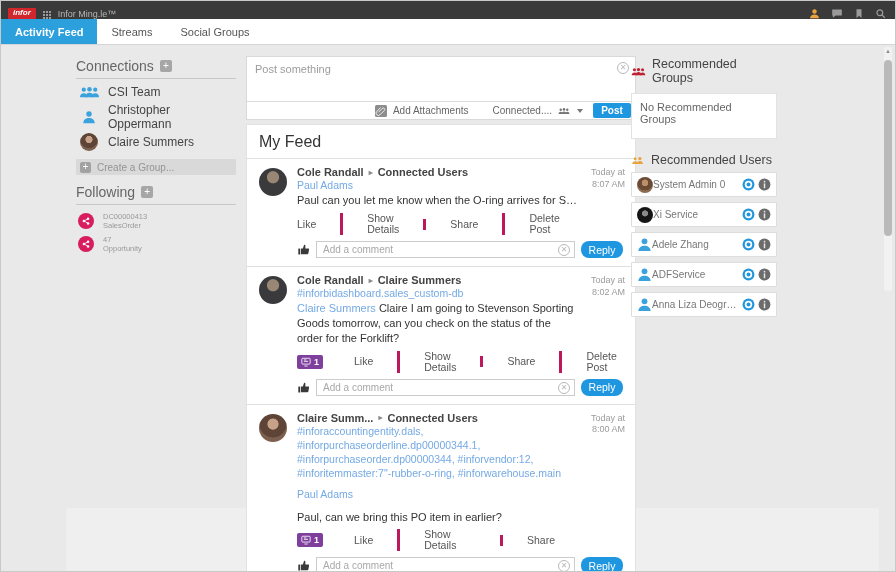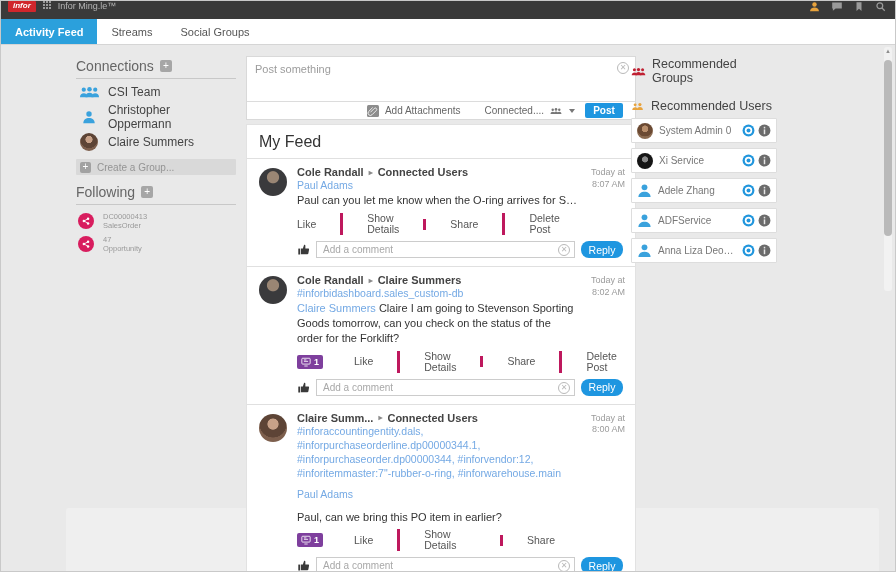--- a/index.html
+++ b/index.html
@@ -1,20 +1,20 @@
 <!DOCTYPE html>
 <html><head>
 <meta charset="utf-8">
 <style>
 *{margin:0;padding:0;box-sizing:border-box}
 html,body{width:896px;height:572px;overflow:hidden}
 body{font-family:"Liberation Sans",sans-serif;background:#e9e9e9;position:relative;border:1px solid #c9c9c9}
 svg{display:block}
 
-.topbar{position:absolute;top:0;left:0;right:0;height:18px;background:#3a3a3a;display:flex;align-items:flex-start;padding:0 7px;gap:7px;z-index:5}
+.topbar{position:absolute;top:0;left:0;right:0;height:18px;background:#3a3a3a;display:flex;align-items:flex-end;padding:0 7px;gap:7px;z-index:5}
 .logo{background:#d0262c;color:#fff;font-size:8px;font-weight:bold;font-style:italic;padding:1px 5px 2px;border-radius:1px;line-height:1}
 .grid-icon{display:grid;grid-template-columns:repeat(3,2px);grid-gap:1px}
 .grid-icon i{width:2px;height:2px;background:#9a9a9a}
 .topbar-title{color:#b5b5b5;font-size:9px}
 .topbar-right{margin-left:auto;display:flex;align-items:center;gap:11px;padding-right:2px}
 
 .tabbar{position:absolute;top:18px;left:0;right:0;height:26px;background:#fff;border-bottom:1px solid #d5d5d5;display:flex;z-index:5}
 .tab{display:flex;align-items:center;padding:0 14px;font-size:11px;color:#555;cursor:default}
 .tab.active{background:#2ba0dc;color:#fff;font-weight:bold}
 
@@ -38,21 +38,21 @@
 .follow-icon{width:16px;height:16px;border-radius:50%;background:#d81d5e;display:flex;align-items:center;justify-content:center;flex:none}
 .follow-txt{font-size:7.5px;color:#999;line-height:1.2}
 
 .composer{margin-top:11px;background:#fff;border:1px solid #d9d9d9}
 .composer-input{position:relative;height:45px;border-bottom:1px solid #dcdcdc}
 .composer-input textarea{width:100%;height:100%;border:none;outline:none;resize:none;padding:6px 24px 6px 8px;font-family:"Liberation Sans",sans-serif;font-size:11px;color:#555}
 .composer-input textarea::placeholder{color:#9c9c9c}
 .circle-x{width:12px;height:12px;border:1px solid #b9b9b9;border-radius:50%;color:#b9b9b9;font-size:8px;line-height:10px;text-align:center;flex:none}
 .circle-x::before{content:"✕"}
 .composer-input .circle-x{position:absolute;top:5px;right:6px}
-.composer-actions{height:17px;display:flex;align-items:center;justify-content:flex-end;gap:6px;padding:0 12px;font-size:10px;color:#666}
+.composer-actions{height:17px;display:flex;align-items:center;justify-content:flex-end;gap:6px;padding:0 4px;font-size:10px;color:#666}
 .caret-down{width:0;height:0;border-left:3.5px solid transparent;border-right:3.5px solid transparent;border-top:4px solid #777;margin-left:1px}
 .post-btn{width:38px;height:15px;background:#1e96e0;border:none;border-radius:2px;color:#fff;font-size:10px;font-weight:bold;font-family:"Liberation Sans",sans-serif;margin-left:4px}
 .spacer12{width:12px}
 
 .myfeed{margin-top:4px;background:#fff;border:1px solid #e2e2e2}
 .myfeed-title{font-size:16px;color:#333;padding:8px 12px 7px}
 .post{position:relative;padding:7px 10px 8px 12px;border-top:1px solid #e0e0e0}
 .post-avatar{position:absolute;left:12px;top:9px;width:28px;height:28px;border-radius:50%}
 .post-time{position:absolute;right:10px;top:8px;font-size:9px;color:#9b9b9b;text-align:right;line-height:1.3}
 .post-main{margin-left:38px;margin-right:46px}
@@ -72,21 +72,21 @@
 .comment-row{display:flex;align-items:center;gap:6px;margin-top:6px;margin-left:38px;margin-right:2px}
 .comment-input{flex:1;position:relative;height:17px;border:1px solid #ccc;background:#fff;display:flex;align-items:center}
 .comment-input input{width:100%;border:none;outline:none;padding:0 20px 0 6px;font-family:"Liberation Sans",sans-serif;font-size:10px;color:#555}
 .comment-input input::placeholder{color:#a8a8a8}
 .comment-input .circle-x{position:absolute;right:4px;top:2px}
 .reply-btn{width:42px;height:17px;background:#1e96e0;border:none;border-radius:8px;color:#fff;font-size:10.5px;font-family:"Liberation Sans",sans-serif;flex:none}
 
 .rg-header{margin-top:12px;display:flex;align-items:center;gap:6px;font-size:12.5px;color:#444}
 .rg-empty{margin-top:8px;background:#fff;border:1px solid #e2e2e2;padding:7px 8px 13px;font-size:11px;color:#666}
 .ru-header{margin-top:14px}
-.user-card{margin-top:5px;height:25px;background:#fff;border:1px solid #ddd;border-radius:1px;display:flex;align-items:center;gap:6px;padding:0 5px}
+.user-card{margin-top:5px;height:25px;background:#fff;border:1px solid #ddd;border-radius:1px;display:flex;align-items:center;padding:0 5px}
 .user-name{font-size:10px;color:#777;white-space:nowrap;overflow:hidden;text-overflow:ellipsis}
 .user-icons{margin-left:auto;display:flex;align-items:center;gap:3px}
 
 .scrollbar{position:absolute;right:3px;top:46px;width:8px;height:244px;background:#f2f2f2;border-radius:3px}
 .scroll-up{position:absolute;top:1px;left:0;right:0;text-align:center;font-size:6px;color:#8d8d8d}
 .scroll-up::before{content:"▲"}
 .scroll-thumb{position:absolute;left:0;top:13px;width:8px;height:176px;background:#b9b9b9;border-radius:4px}
 .bottom-panel{position:absolute;left:65px;right:16px;top:507px;bottom:0;background:#efefef;border-radius:3px 3px 0 0}
 </style>
 </head>
@@ -412,20 +412,21 @@
           <circle cx="5" cy="3.6" r="2.2"></circle>
           <circle cx="11" cy="3.1" r="2.4"></circle>
           <circle cx="17" cy="3.6" r="2.2"></circle>
           <path d="M1 11.5c0-2.6 1.8-4.2 4-4.2s4 1.6 4 4.2z"></path>
           <path d="M6.8 11.5c0-3 1.9-4.6 4.2-4.6s4.2 1.6 4.2 4.6z"></path>
           <path d="M13 11.5c0-2.6 1.8-4.2 4-4.2s4 1.6 4 4.2z"></path>
         </svg>
       </span>
     <span>Recommended Groups</span>
   </div>
+  <div class="rg-empty">No Recommended Groups</div>
 
   <div class="rg-header ru-header">
     <span>
         <svg width="14" height="9" viewBox="0 0 22 12" fill="#e8a33d">
           <circle cx="6.5" cy="3.4" r="2.3"></circle>
           <circle cx="14" cy="3" r="2.5"></circle>
           <path d="M2 11.5c0-2.8 2-4.4 4.5-4.4s4.5 1.6 4.5 4.4z"></path>
           <path d="M9.3 11.5c0-3 2-4.8 4.7-4.8s4.7 1.8 4.7 4.8z"></path>
         </svg>
       </span>

